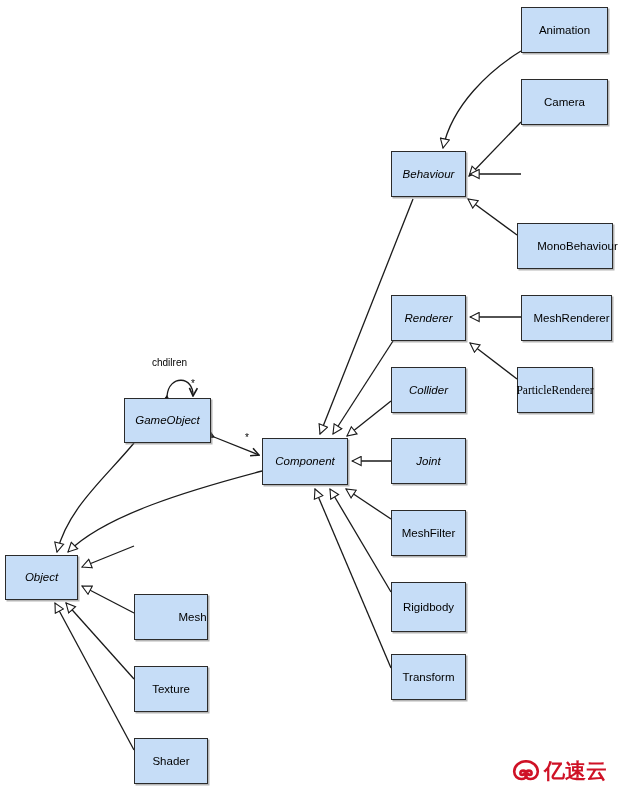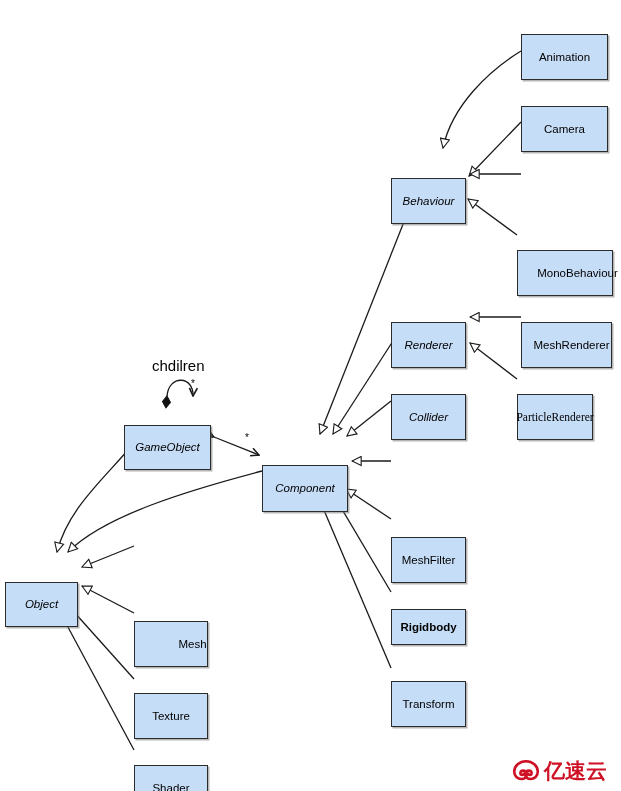--- a/index.html
+++ b/index.html
@@ -32,33 +32,32 @@
     background: #c6ddf7;
     border: 1.4px solid #2b2b2b;
     display: flex;
     align-items: center;
     justify-content: center;
     color: #000000;
     font-size: 11.5px;
     line-height: 1.1;
     text-align: center;
     box-shadow: 1.5px 1.5px 0 rgba(120,120,120,0.55);
-    margin-top: 27px;
   }
   .uml-class.abstract > .cls-label {
     font-style: italic;
   }
   .cls-label {
     display: block;
     padding: 0 3px;
     white-space: nowrap;
   }
   .edge-label {
     position: absolute;
-    font-size: 15px;
+    font-size: 10px;
     color: #000000;
     white-space: nowrap;
   }
   .mult-label {
     position: absolute;
     font-size: 10px;
     color: #000000;
     white-space: nowrap;
   }
   #watermark {
@@ -145,24 +144,27 @@
   </div>
   <div class="uml-class" style="left:521px; top:295px; width:91px; height:46px;padding-left:10px;">
     <span class="cls-label">MeshRenderer</span>
   </div>
   <div class="uml-class" style="left:517px; top:367px; width:76px; height:46px;font-family:Liberation Serif, serif;">
     <span class="cls-label">ParticleRenderer</span>
   </div>
   <div class="uml-class abstract" style="left:391px; top:367px; width:75px; height:46px;">
     <span class="cls-label">Collider</span>
   </div>
+  <div class="uml-class abstract" style="left:391px; top:438px; width:75px; height:46px;">
+    <span class="cls-label">Joint</span>
+  </div>
   <div class="uml-class" style="left:391px; top:510px; width:75px; height:46px;">
     <span class="cls-label">MeshFilter</span>
   </div>
-  <div class="uml-class" style="left:391px; top:582px; width:75px; height:36px;font-weight:bold;">
+  <div class="uml-class" style="left:391px; top:582px; width:75px; height:50px;">
     <span class="cls-label">Rigidbody</span>
   </div>
   <div class="uml-class" style="left:391px; top:654px; width:75px; height:46px;">
     <span class="cls-label">Transform</span>
   </div>
   <div class="uml-class abstract" style="left:262px; top:438px; width:86px; height:47px;">
     <span class="cls-label">Component</span>
   </div>
   <div class="uml-class abstract" style="left:124px; top:398px; width:87px; height:45px;">
     <span class="cls-label">GameObject</span>

